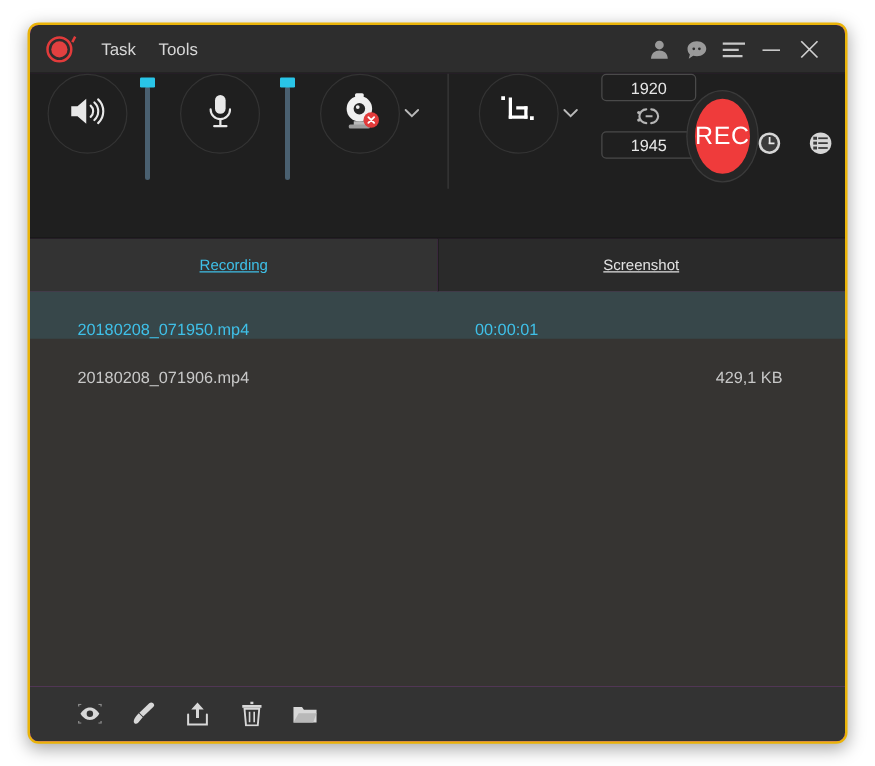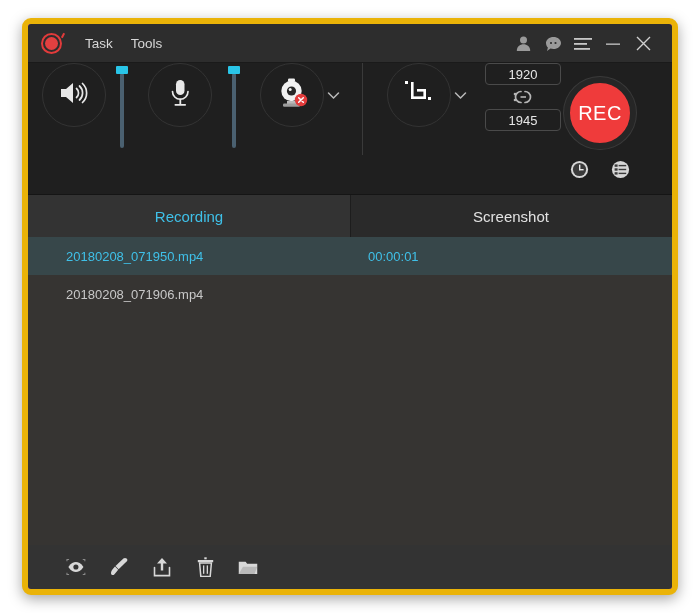--- a/index.html
+++ b/index.html
@@ -13,21 +13,21 @@
   }
 
   #app-window {
     position: absolute;
     left: 22px;
     top: 18px;
     width: 656px;
     height: 577px;
     background: #d946ef;
     border-radius: 9px;
-    border: 6px solid #eab308;
+    border: 2px solid #eab308;
     box-shadow: 0 4px 14px rgba(0,0,0,0.35);
     overflow: hidden;
     display: flex;
     flex-direction: column;
   }
 
   
   #title-bar {
     height: 39px;
     background: #2d2d2d;
@@ -168,21 +168,21 @@
     display: flex;
     align-items: center;
     justify-content: center;
   }
   #rec-area {
     position: absolute;
     right: 18px;
     top: 14px;
     width: 108px;
     display: flex;
-    flex-direction: column;
+    flex-direction: row;
     align-items: center;
   }
   #rec-button {
     width: 72px; height: 72px;
     border-radius: 50%;
     background: #ef3b3b;
     border: 6px solid #262626;
     box-shadow: 0 0 0 1px #3a3a3a;
     color: #ffffff;
     font-size: 20px;
@@ -203,23 +203,24 @@
   #tabs {
     height: 42px;
     display: flex;
     flex: none;
   }
   .tab {
     flex: 1;
     display: flex;
     align-items: center;
     justify-content: center;
-    font-size: 15px;
+    font-size: 12px;
     cursor: default;
     position: relative;
+    text-decoration: underline;
   }
   .tab.active {
     background: #333333;
     color: #3fc0e8;
   }
   .tab.inactive {
     background: #2a2a2a;
     color: #e2e2e2;
     text-align: center;
   }
@@ -233,33 +234,33 @@
 
   
   #file-list {
     flex: 1;
     background: #363432;
     overflow: hidden;
   }
   .file-row {
     height: 38px;
     display: flex;
-    align-items: center;
+    align-items: flex-end;
     font-size: 13px;
     cursor: default;
   }
   .file-row.selected {
     background: #37474a;
     color: #3fc0e8;
   }
   .file-row.normal {
     color: #c8c8c8;
   }
   .col-name { width: 340px; padding-left: 38px; }
-  .col-dur  { width: 160px; }
+  .col-dur  { width: 160px; margin-left: 16px; }
   .col-size { flex: 1; text-align: right; padding-right: 50px; }
 
   
   #bottom-bar {
     height: 44px;
     background: #333333;
     display: flex;
     align-items: center;
     padding-left: 38px;
     gap: 23px;
@@ -450,20 +451,21 @@
 
   <div id="file-list">
 
     <div class="file-row selected">
       <div class="col-name">20180208_071950.mp4</div>
       <div class="col-dur">00:00:01</div>
     </div>
 
     <div class="file-row normal">
       <div class="col-name">20180208_071906.mp4</div>
+      <div class="col-size">429,1 KB</div>
     </div>
 
   </div>
 
   <div id="bottom-bar">
 
     <span class="bottom-icon">
       <svg width="21" height="16" viewBox="0 0 21 16">
         <path d="M1 2 L1 0.2 L3.2 0.2 M19.8 2 L19.8 0.2 L17.6 0.2 M1 14 L1 15.8 L3.2 15.8 M19.8 14 L19.8 15.8 L17.6 15.8" stroke="#8a8a8a" stroke-width="1.1" fill="none"></path>
         <path d="M2.5 8 C5 4 8 2.8 10.4 2.8 C12.8 2.8 15.8 4 18.3 8 C15.8 12 12.8 13.2 10.4 13.2 C8 13.2 5 12 2.5 8 Z" fill="#d8d8d8"></path>

